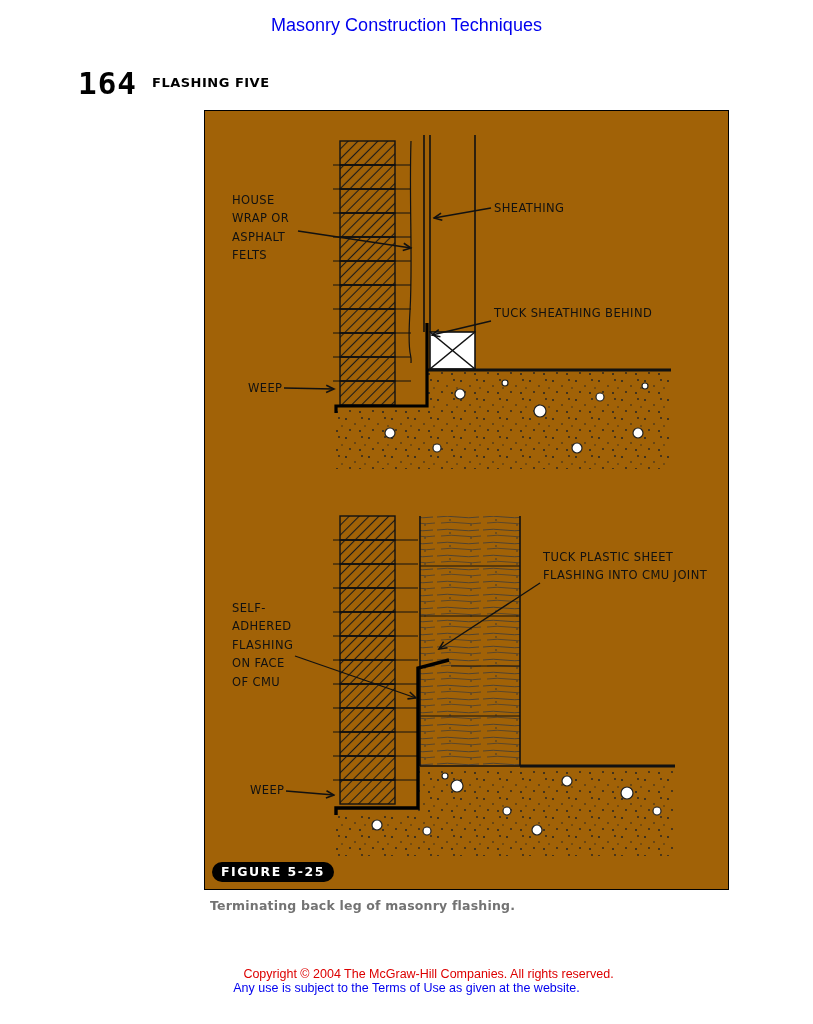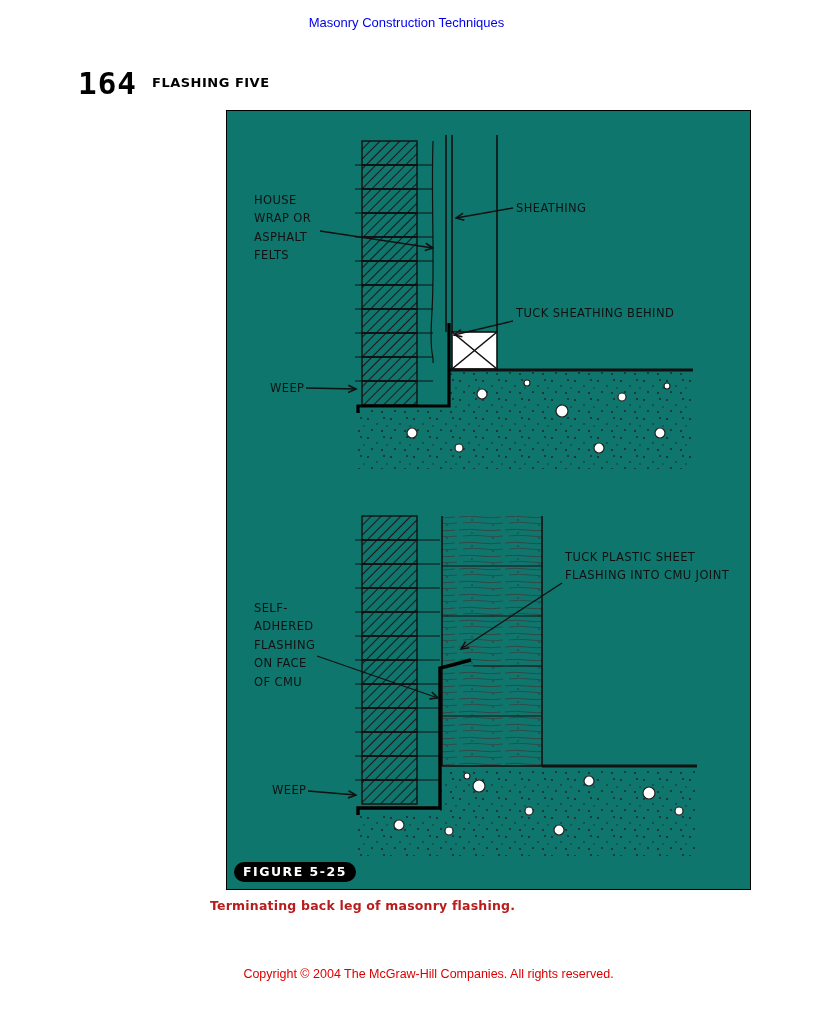--- a/index.html
+++ b/index.html
@@ -2,48 +2,48 @@
 <html><head>
 <meta charset="utf-8">
 <style>
   html,body{margin:0;padding:0;}
   body{
     width:813px;height:1024px;background:#ffffff;position:relative;overflow:hidden;
     font-family:"Liberation Sans",sans-serif;color:#111;
   }
   .running-head{
     position:absolute;top:15px;left:0;width:100%;text-align:center;
-    font-size:13px;color:#0000ee;
+    font-size:18px;color:#0000ee;
   }
   .header-row{position:absolute;top:47px;left:78px;display:flex;align-items:flex-start;gap:15px;margin-top:21px;}
   .page-number{
     font-family:"DejaVu Sans Mono",monospace;font-weight:bold;font-size:31px;line-height:1;
     letter-spacing:1px;color:#000;
   }
   .chapter-title{
     font-family:"DejaVu Sans",sans-serif;font-weight:bold;font-size:13px;margin-top:7px;
     letter-spacing:0.5px;color:#000;
   }
   .figure-frame{
-    position:absolute;left:226px;top:110px;width:523px;height:778px;
-    border:1.5px solid #000;background:#0f766e;
+    position:absolute;left:204px;top:110px;width:523px;height:778px;
+    border:1.5px solid #000;background:#a16207;
   }
   .figure-frame svg{position:absolute;left:0;top:0;}
   .diagram-label{
     position:absolute;font-family:"DejaVu Sans",sans-serif;font-size:11.5px;line-height:1.6;
     letter-spacing:0.4px;white-space:pre-line;color:#111;
   }
   .figure-tag{
     position:absolute;left:7px;bottom:7px;background:#000;color:#fff;
     font-family:"DejaVu Sans",sans-serif;font-weight:bold;font-size:12.5px;
     padding:2px 9px 3px 9px;letter-spacing:1.5px;border-radius:10px;
   }
   .figure-caption{
     position:absolute;left:210px;top:898px;font-family:"DejaVu Sans",sans-serif;
-    font-weight:bold;font-size:12.5px;color:#b91c1c;letter-spacing:0.2px;
+    font-weight:bold;font-size:12.5px;color:#737373;letter-spacing:0.2px;
   }
   .footer{
     position:absolute;left:0;top:967px;width:100%;text-align:center;
     font-size:12.5px;line-height:14px;
   }
   .footer .blue{color:#0000ee;}
   .footer .red{color:#dd0000;padding-left:44px;}
 </style>
 </head>
 <body>
@@ -234,13 +234,14 @@
 FLASHING INTO CMU JOINT</div>
   <div class="diagram-label" style="left:45px;top:670px;">WEEP</div>
 
   <div class="figure-tag">FIGURE 5-25</div>
 </div>
 
 <div class="figure-caption">Terminating back leg of masonry flashing.</div>
 
 <div class="footer">
   <div class="red">Copyright © 2004 The McGraw-Hill Companies. All rights reserved.</div>
+  <div class="blue">Any use is subject to the Terms of Use as given at the website.</div>
 </div>
 
 </body></html>

